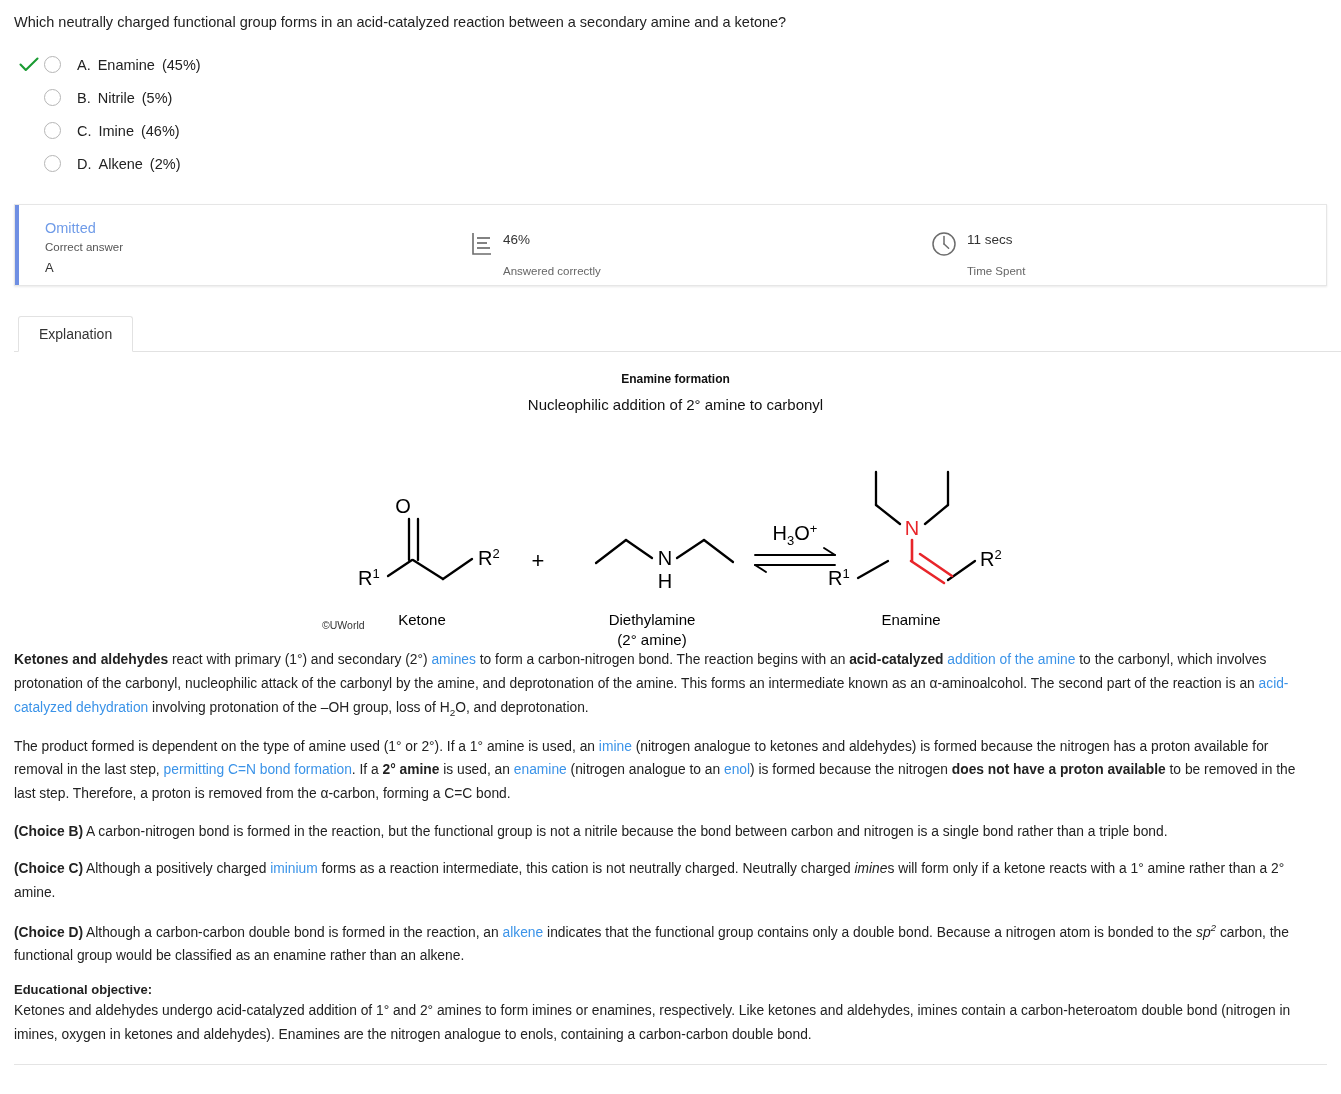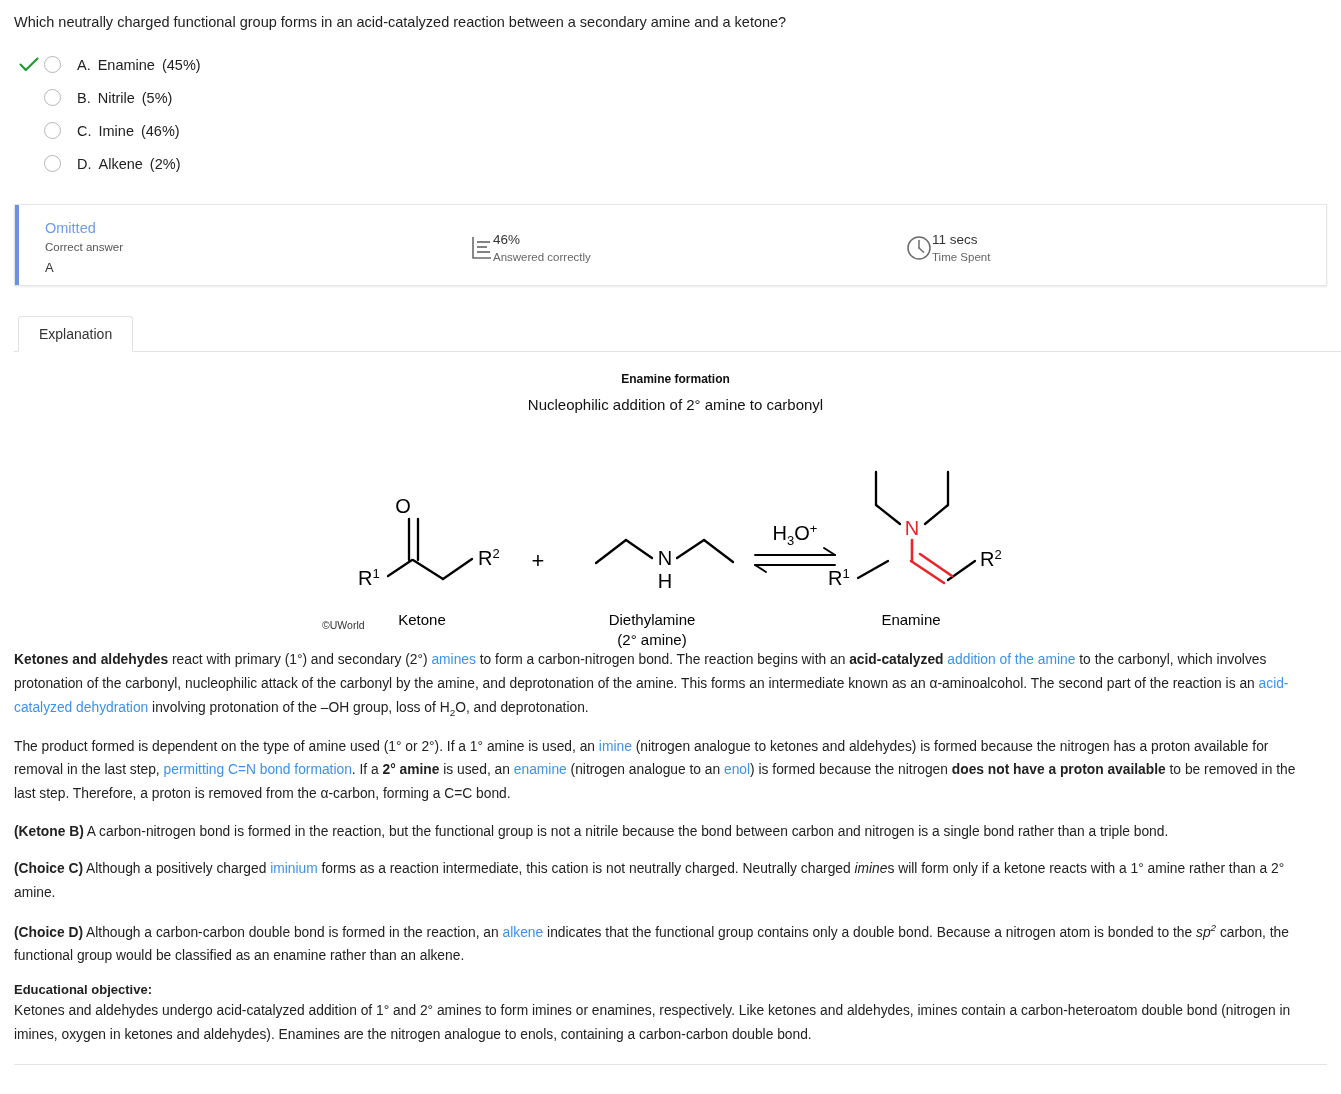--- a/index.html
+++ b/index.html
@@ -66,27 +66,27 @@
     position: absolute; left: 30px; top: 14px;
     line-height: 1.32;
   }
   .omitted-label { font-size: 14.5px; color: #6f9be8; }
   .omitted-sub { font-size: 11.5px; color: #555; margin-top: 2px; }
   .omitted-ans { font-size: 13px; color: #333; margin-top: 3px; }
 
   .stat-group {
     position: absolute;
     display: flex;
-    align-items: center;
+    gap: 10px;
   }
   .stat-pct-group { left: 456px; top: 26px; }
-  .stat-time-group { left: 891px; top: 26px; }
+  .stat-time-group { left: 916px; top: 26px; }
   .stat-texts { line-height: 1.3; }
   .stat-value { font-size: 13.5px; color: #333; }
-  .stat-caption { font-size: 11.5px; color: #666; margin-top: 1px; }
+  .stat-caption { font-size: 11.5px; color: #666; margin-top: 15px; }
 
   
   .tabs-wrap {
     margin-top: 28px;
     position: relative;
     height: 38px;
     padding-left: 39px;
   }
   .tabline {
     position: absolute; left: 14px; right: 0; bottom: 0;
@@ -307,21 +307,21 @@
 
     <div class="copyright">©UWorld</div>
   </div>
 
   <div class="prose">
 
     <p class="para"><span class="b">Ketones and aldehydes</span><span> react with primary (1°) and secondary (2°) </span><span class="lnk">amines</span><span> to form a carbon-nitrogen bond.  The reaction begins with an </span><span class="b">acid-catalyzed</span><span> </span><span class="lnk">addition of the amine</span><span> to the carbonyl, which involves protonation of the carbonyl, nucleophilic attack of the carbonyl by the amine, and deprotonation of the amine.  This forms an intermediate known as an α-aminoalcohol.  The second part of the reaction is an </span><span class="lnk">acid-catalyzed dehydration</span><span> involving protonation of the –OH group, loss of H</span><sub>2</sub><span>O, and deprotonation.</span></p>
 
     <p class="para"><span>The product formed is dependent on the type of amine used (1° or 2°).  If a 1° amine is used, an </span><span class="lnk">imine</span><span> (nitrogen analogue to ketones and aldehydes) is formed because the nitrogen has a proton available for removal in the last step, </span><span class="lnk">permitting C=N bond formation</span><span>.  If a </span><span class="b">2° amine</span><span> is used, an </span><span class="lnk">enamine</span><span> (nitrogen analogue to an </span><span class="lnk">enol</span><span>) is formed because the nitrogen </span><span class="b">does not have a proton available</span><span> to be removed in the last step.  Therefore, a proton is removed from the α-carbon, forming a C=C bond.</span></p>
 
-    <p class="para"><span class="b">(Ketone B)</span><span>  A carbon-nitrogen bond is formed in the reaction, but the functional group is not a nitrile because the bond between carbon and nitrogen is a single bond rather than a triple bond.</span></p>
+    <p class="para"><span class="b">(Choice B)</span><span>  A carbon-nitrogen bond is formed in the reaction, but the functional group is not a nitrile because the bond between carbon and nitrogen is a single bond rather than a triple bond.</span></p>
 
     <p class="para"><span class="b">(Choice C)</span><span>  Although a positively charged </span><span class="lnk">iminium</span><span> forms as a reaction intermediate, this cation is not neutrally charged.  Neutrally charged </span><span class="it">imine</span><span>s will form only if a ketone reacts with a 1° amine rather than a 2° amine.</span></p>
 
     <p class="para"><span class="b">(Choice D)</span><span>  Although a carbon-carbon double bond is formed in the reaction, an </span><span class="lnk">alkene</span><span> indicates that the functional group contains only a double bond.  Because a nitrogen atom is bonded to the </span><span class="it">sp</span><sup class="it">2</sup><span> carbon, the functional group would be classified as an enamine rather than an alkene.</span></p>
 
     <div class="eo-head">Educational objective:</div>
     <p class="eo-body">Ketones and aldehydes undergo acid-catalyzed addition of 1° and 2° amines to form imines or enamines, respectively.  Like ketones and aldehydes, imines contain a carbon-heteroatom double bond (nitrogen in imines, oxygen in ketones and aldehydes).  Enamines are the nitrogen analogue to enols, containing a carbon-carbon double bond.</p>
   </div>
 
   <div class="bottom-rule"></div>

